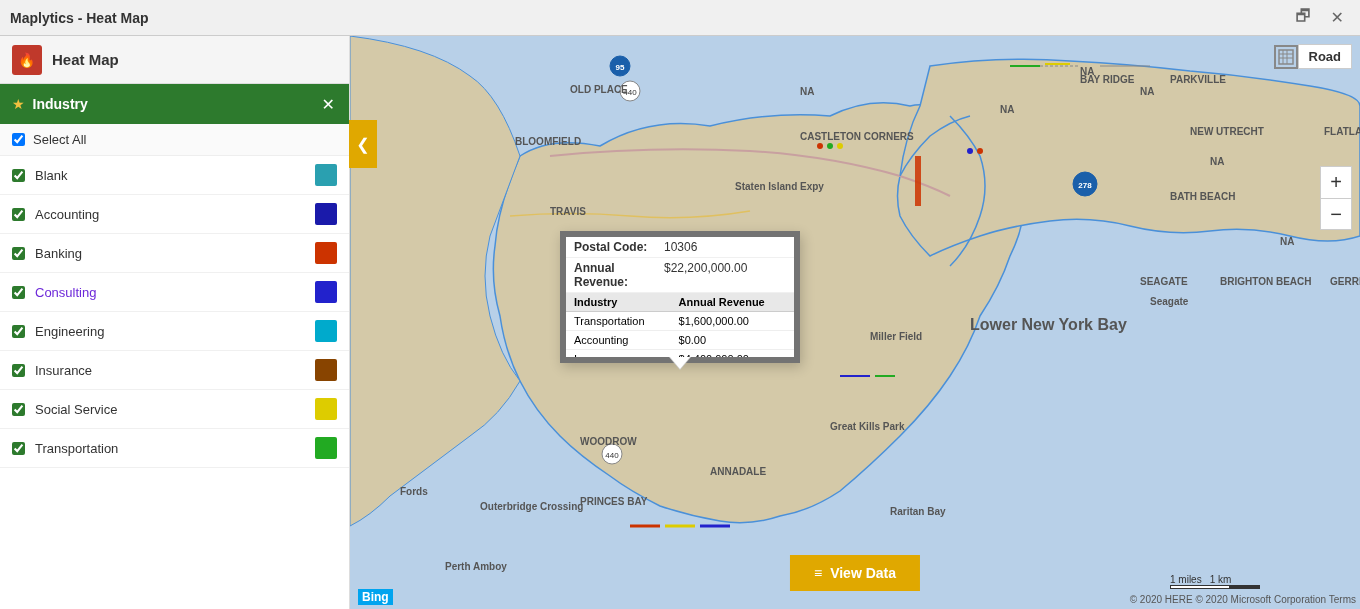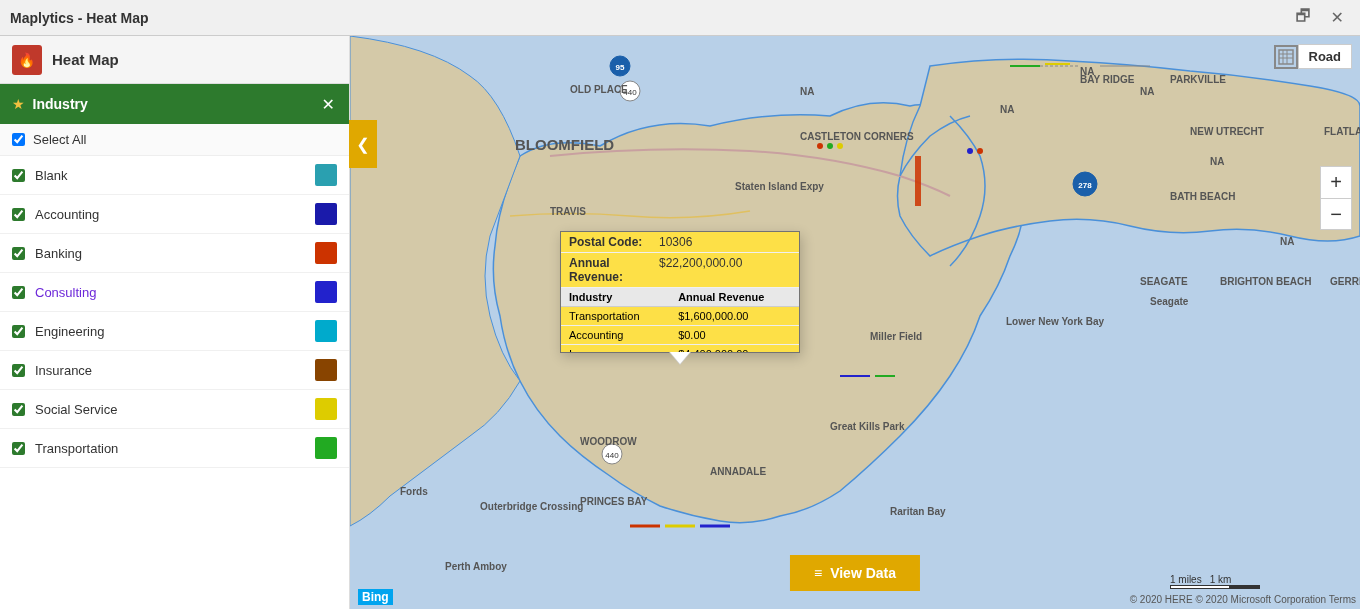--- a/index.html
+++ b/index.html
@@ -68,21 +68,21 @@
       position: absolute; top: 0; left: 0; right: 0; bottom: 0;
       background: linear-gradient(135deg, #c8dce8 0%, #b0c8dc 30%, #a8c0d8 50%, #98b8d0 70%, #b8d0e0 100%);
     }
 
     
     .map-svg { position: absolute; top: 0; left: 0; width: 100%; height: 100%; }
 
     
     .map-popup {
       position: absolute; top: 195px; left: 210px;
-      background: #fde047; border: 1px solid #737373; box-shadow: 2px 4px 12px rgba(0,0,0,0.2);
+      background: #ffffff; border: 6px solid #737373; box-shadow: 2px 4px 12px rgba(0,0,0,0.2);
       width: 240px; z-index: 30; font-size: 12px;
     }
     .popup-scroll { max-height: 120px; overflow-y: auto; }
     .popup-row { display: flex; padding: 3px 8px; border-bottom: 1px solid #f0f0f0; }
     .popup-row:last-child { border-bottom: none; }
     .popup-label { font-weight: 600; width: 90px; color: #333; }
     .popup-value { color: #333; flex: 1; }
     .popup-table { width: 100%; border-collapse: collapse; }
     .popup-table th { background: #e8e8e8; font-weight: 600; padding: 3px 8px; text-align: left; border-bottom: 1px solid #ccc; font-size: 11px; }
     .popup-table td { padding: 3px 8px; border-bottom: 1px solid #eee; font-size: 11px; }
@@ -303,26 +303,26 @@
         <div class="map-label" style="top: 38px; left: 730px; font-size: 10px; color: rgb(85, 85, 85); position: absolute; pointer-events: none; z-index: 5; white-space: nowrap;">BAY RIDGE</div>
         <div class="map-label" style="top: 38px; left: 820px; font-size: 10px; color: rgb(85, 85, 85); position: absolute; pointer-events: none; z-index: 5; white-space: nowrap;">PARKVILLE</div>
         <div class="map-label" style="top: 90px; left: 840px; font-size: 10px; color: rgb(85, 85, 85); position: absolute; pointer-events: none; z-index: 5; white-space: nowrap;">NEW UTRECHT</div>
         <div class="map-label" style="top: 90px; left: 950px; font-size: 10px; color: rgb(85, 85, 85); position: absolute; pointer-events: none; z-index: 5; white-space: nowrap; padding-left: 24px;">FLATLANDS</div>
         <div class="map-label" style="top: 155px; left: 820px; font-size: 10px; color: rgb(85, 85, 85); position: absolute; pointer-events: none; z-index: 5; white-space: nowrap;">BATH BEACH</div>
         <div class="map-label" style="top: 240px; left: 790px; font-size: 10px; color: rgb(85, 85, 85); position: absolute; pointer-events: none; z-index: 5; white-space: nowrap;">SEAGATE</div>
         <div class="map-label" style="top: 240px; left: 870px; font-size: 10px; color: rgb(85, 85, 85); position: absolute; pointer-events: none; z-index: 5; white-space: nowrap;">BRIGHTON BEACH</div>
         <div class="map-label" style="top: 240px; left: 980px; font-size: 10px; color: rgb(85, 85, 85); position: absolute; pointer-events: none; z-index: 5; white-space: nowrap;">GERRITSEN</div>
         <div class="map-label" style="top: 260px; left: 800px; font-size: 10px; color: rgb(85, 85, 85); position: absolute; pointer-events: none; z-index: 5; white-space: nowrap;">Seagate</div>
         <div class="map-label" style="top: 48px; left: 220px; font-size: 10px; color: rgb(85, 85, 85); position: absolute; pointer-events: none; z-index: 5; white-space: nowrap;">OLD PLACE</div>
-        <div class="map-label" style="top: 100px; left: 165px; font-size: 15px; color: rgb(85, 85, 85); position: absolute; pointer-events: none; z-index: 5; white-space: nowrap;">BLOOMFIELD</div>
+        <div class="map-label" style="top: 100px; left: 165px; font-size: 10px; color: rgb(85, 85, 85); position: absolute; pointer-events: none; z-index: 5; white-space: nowrap;">BLOOMFIELD</div>
         <div class="map-label" style="top: 170px; left: 200px; font-size: 10px; color: rgb(85, 85, 85); position: absolute; pointer-events: none; z-index: 5; white-space: nowrap;">TRAVIS</div>
         <div class="map-label" style="top: 215px; left: 325px; font-size: 10px; color: rgb(85, 85, 85); position: absolute; pointer-events: none; z-index: 5; white-space: nowrap;">FRESH KILLS PARK</div>
         <div class="map-label" style="top: 235px; left: 340px; font-size: 10px; color: rgb(85, 85, 85); position: absolute; pointer-events: none; z-index: 5; white-space: nowrap;">Great Fresh Kill</div>
         <div class="map-label" style="top: 295px; left: 520px; font-size: 10px; color: rgb(85, 85, 85); position: absolute; pointer-events: none; z-index: 5; white-space: nowrap;">Miller Field</div>
-        <div class="map-label" style="top: 280px; left: 656px; font-size: 10px; color: rgb(85, 85, 85); position: absolute; pointer-events: none; z-index: 5; white-space: nowrap;">Lower New York Bay</div>
+        <div class="map-label" style="top: 280px; left: 620px; font-size: 16px; color: rgb(85, 85, 85); position: absolute; pointer-events: none; z-index: 5; white-space: nowrap;">Lower New York Bay</div>
         <div class="map-label" style="top: 295px; left: 340px; font-size: 10px; color: rgb(85, 85, 85); position: absolute; pointer-events: none; z-index: 5; white-space: nowrap;">FRESH KILLS</div>
         <div class="map-label" style="top: 385px; left: 480px; font-size: 10px; color: rgb(85, 85, 85); position: absolute; pointer-events: none; z-index: 5; white-space: nowrap;">Great Kills Park</div>
         <div class="map-label" style="top: 400px; left: 230px; font-size: 10px; color: rgb(85, 85, 85); position: absolute; pointer-events: none; z-index: 5; white-space: nowrap;">WOODROW</div>
         <div class="map-label" style="top: 430px; left: 360px; font-size: 10px; color: rgb(85, 85, 85); position: absolute; pointer-events: none; z-index: 5; white-space: nowrap;">ANNADALE</div>
         <div class="map-label" style="top: 460px; left: 230px; font-size: 10px; color: rgb(85, 85, 85); position: absolute; pointer-events: none; z-index: 5; white-space: nowrap;">PRINCES BAY</div>
         <div class="map-label" style="top: 470px; left: 540px; font-size: 10px; color: rgb(85, 85, 85); position: absolute; pointer-events: none; z-index: 5; white-space: nowrap;">Raritan Bay</div>
         <div class="map-label" style="top: 450px; left: 50px; font-size: 10px; color: rgb(85, 85, 85); position: absolute; pointer-events: none; z-index: 5; white-space: nowrap;">Fords</div>
         <div class="map-label" style="top: 525px; left: 95px; font-size: 10px; color: rgb(85, 85, 85); position: absolute; pointer-events: none; z-index: 5; white-space: nowrap;">Perth Amboy</div>
         <div class="map-label" style="top: 465px; left: 130px; font-size: 10px; color: rgb(85, 85, 85); position: absolute; pointer-events: none; z-index: 5; white-space: nowrap;">Outerbridge Crossing</div>
         <div class="map-label" style="top: 95px; left: 450px; font-size: 10px; color: rgb(85, 85, 85); position: absolute; pointer-events: none; z-index: 5; white-space: nowrap;">CASTLETON CORNERS</div>

